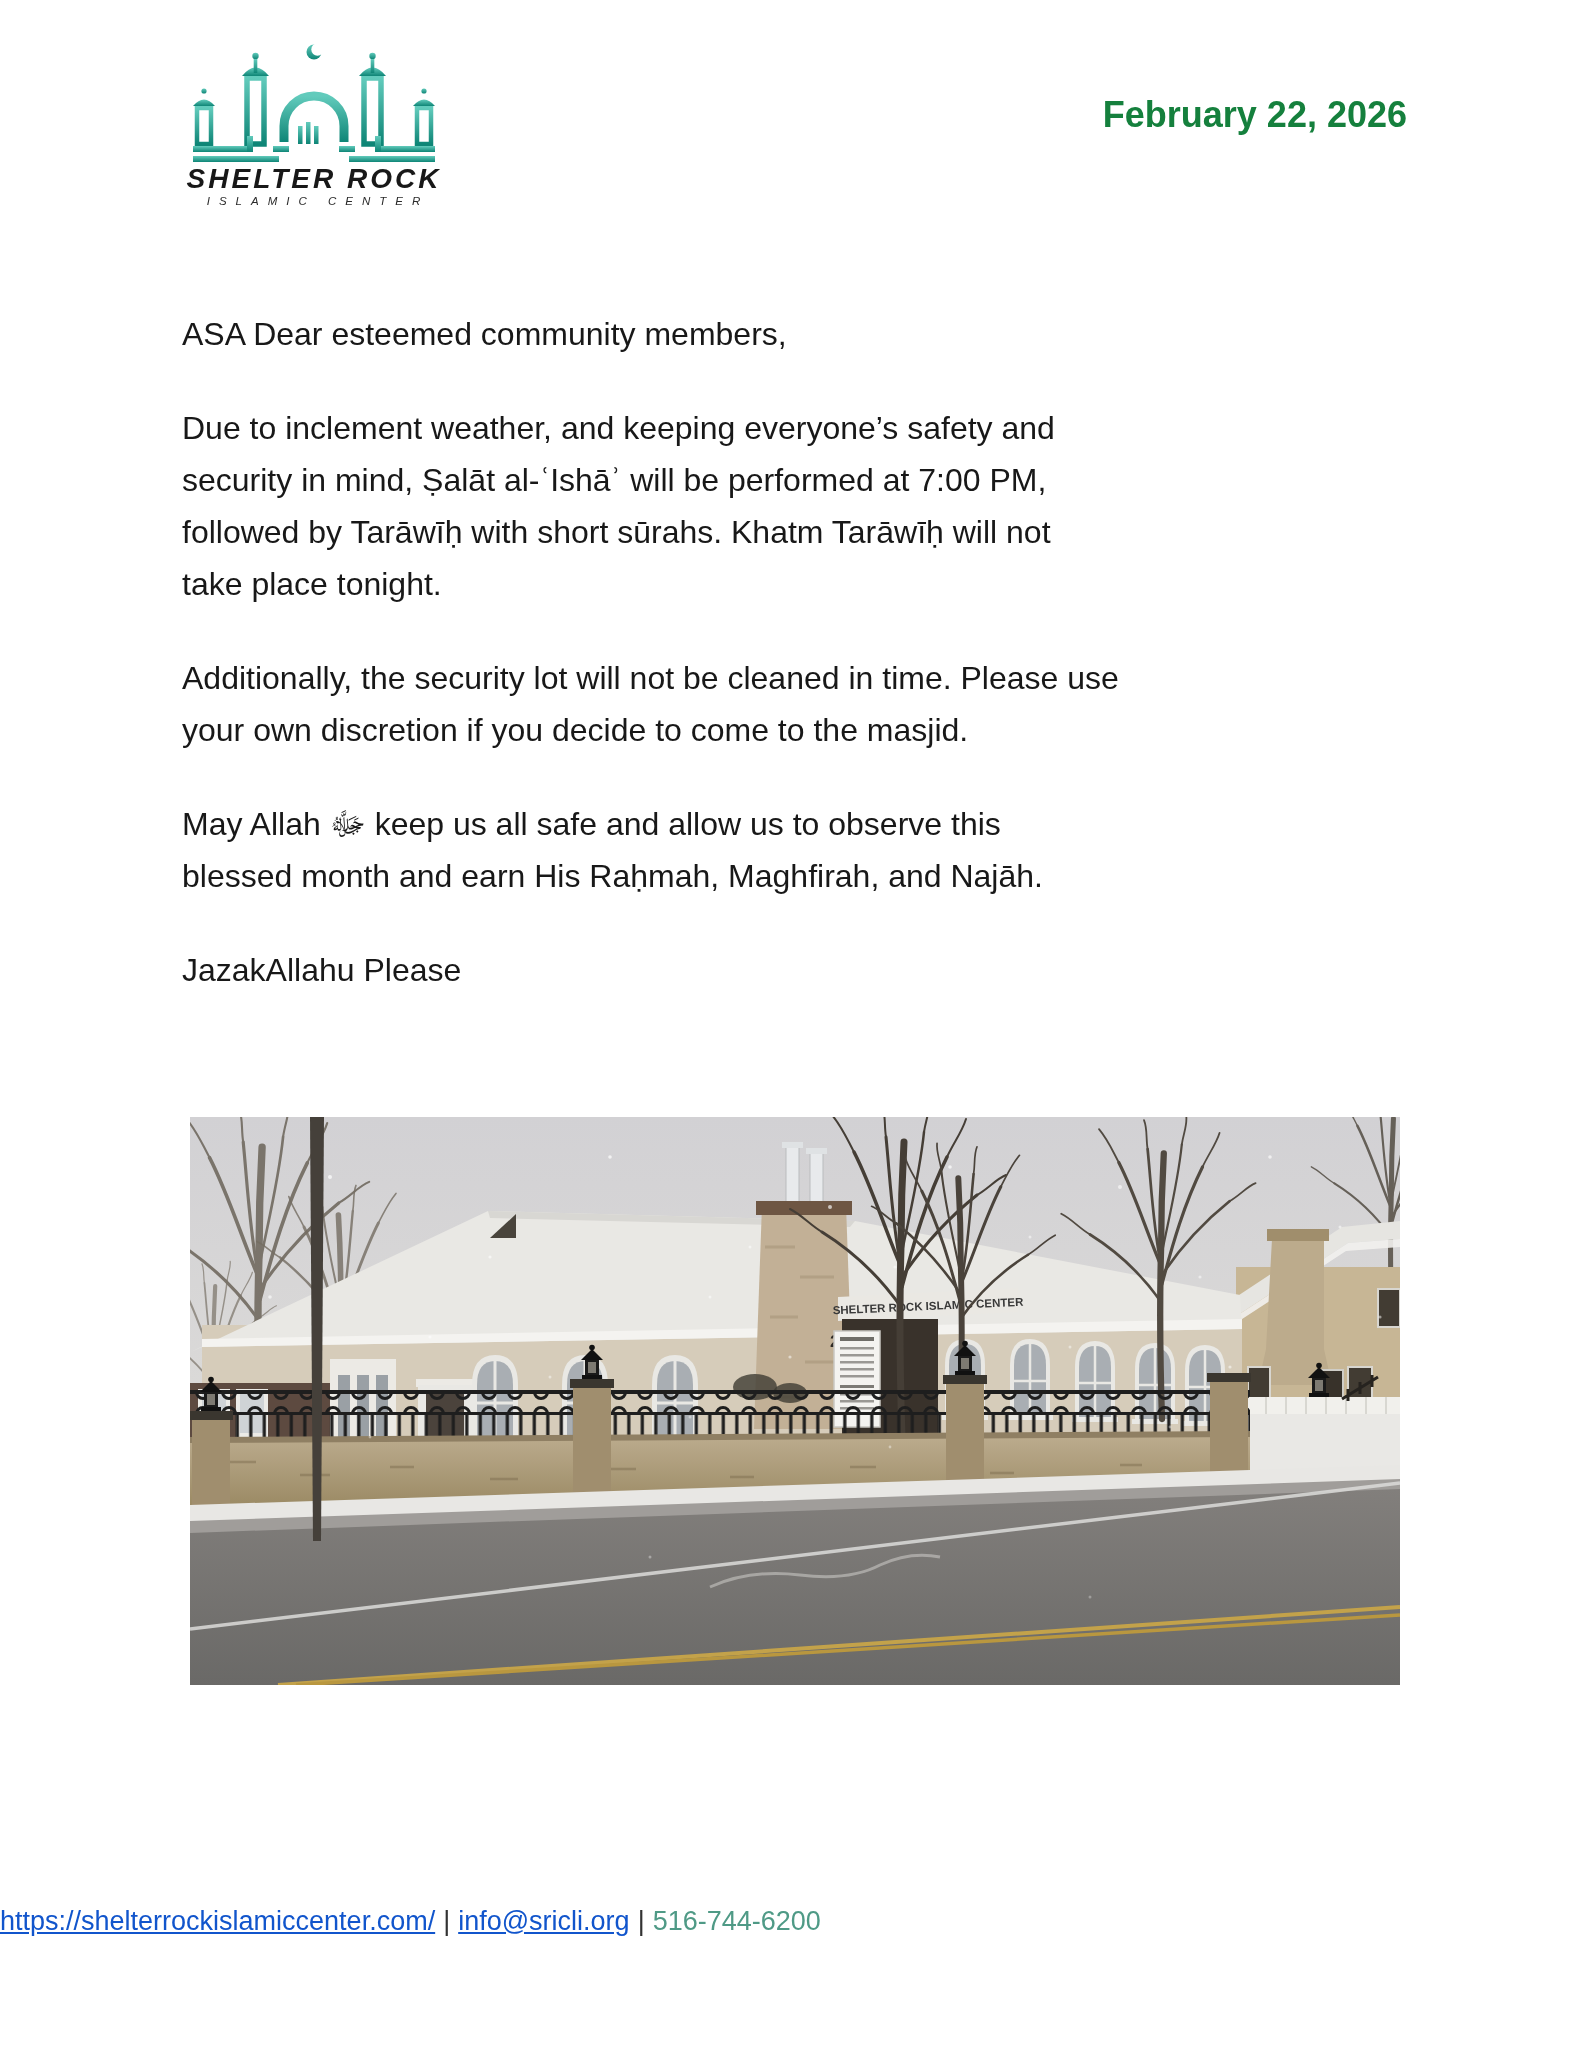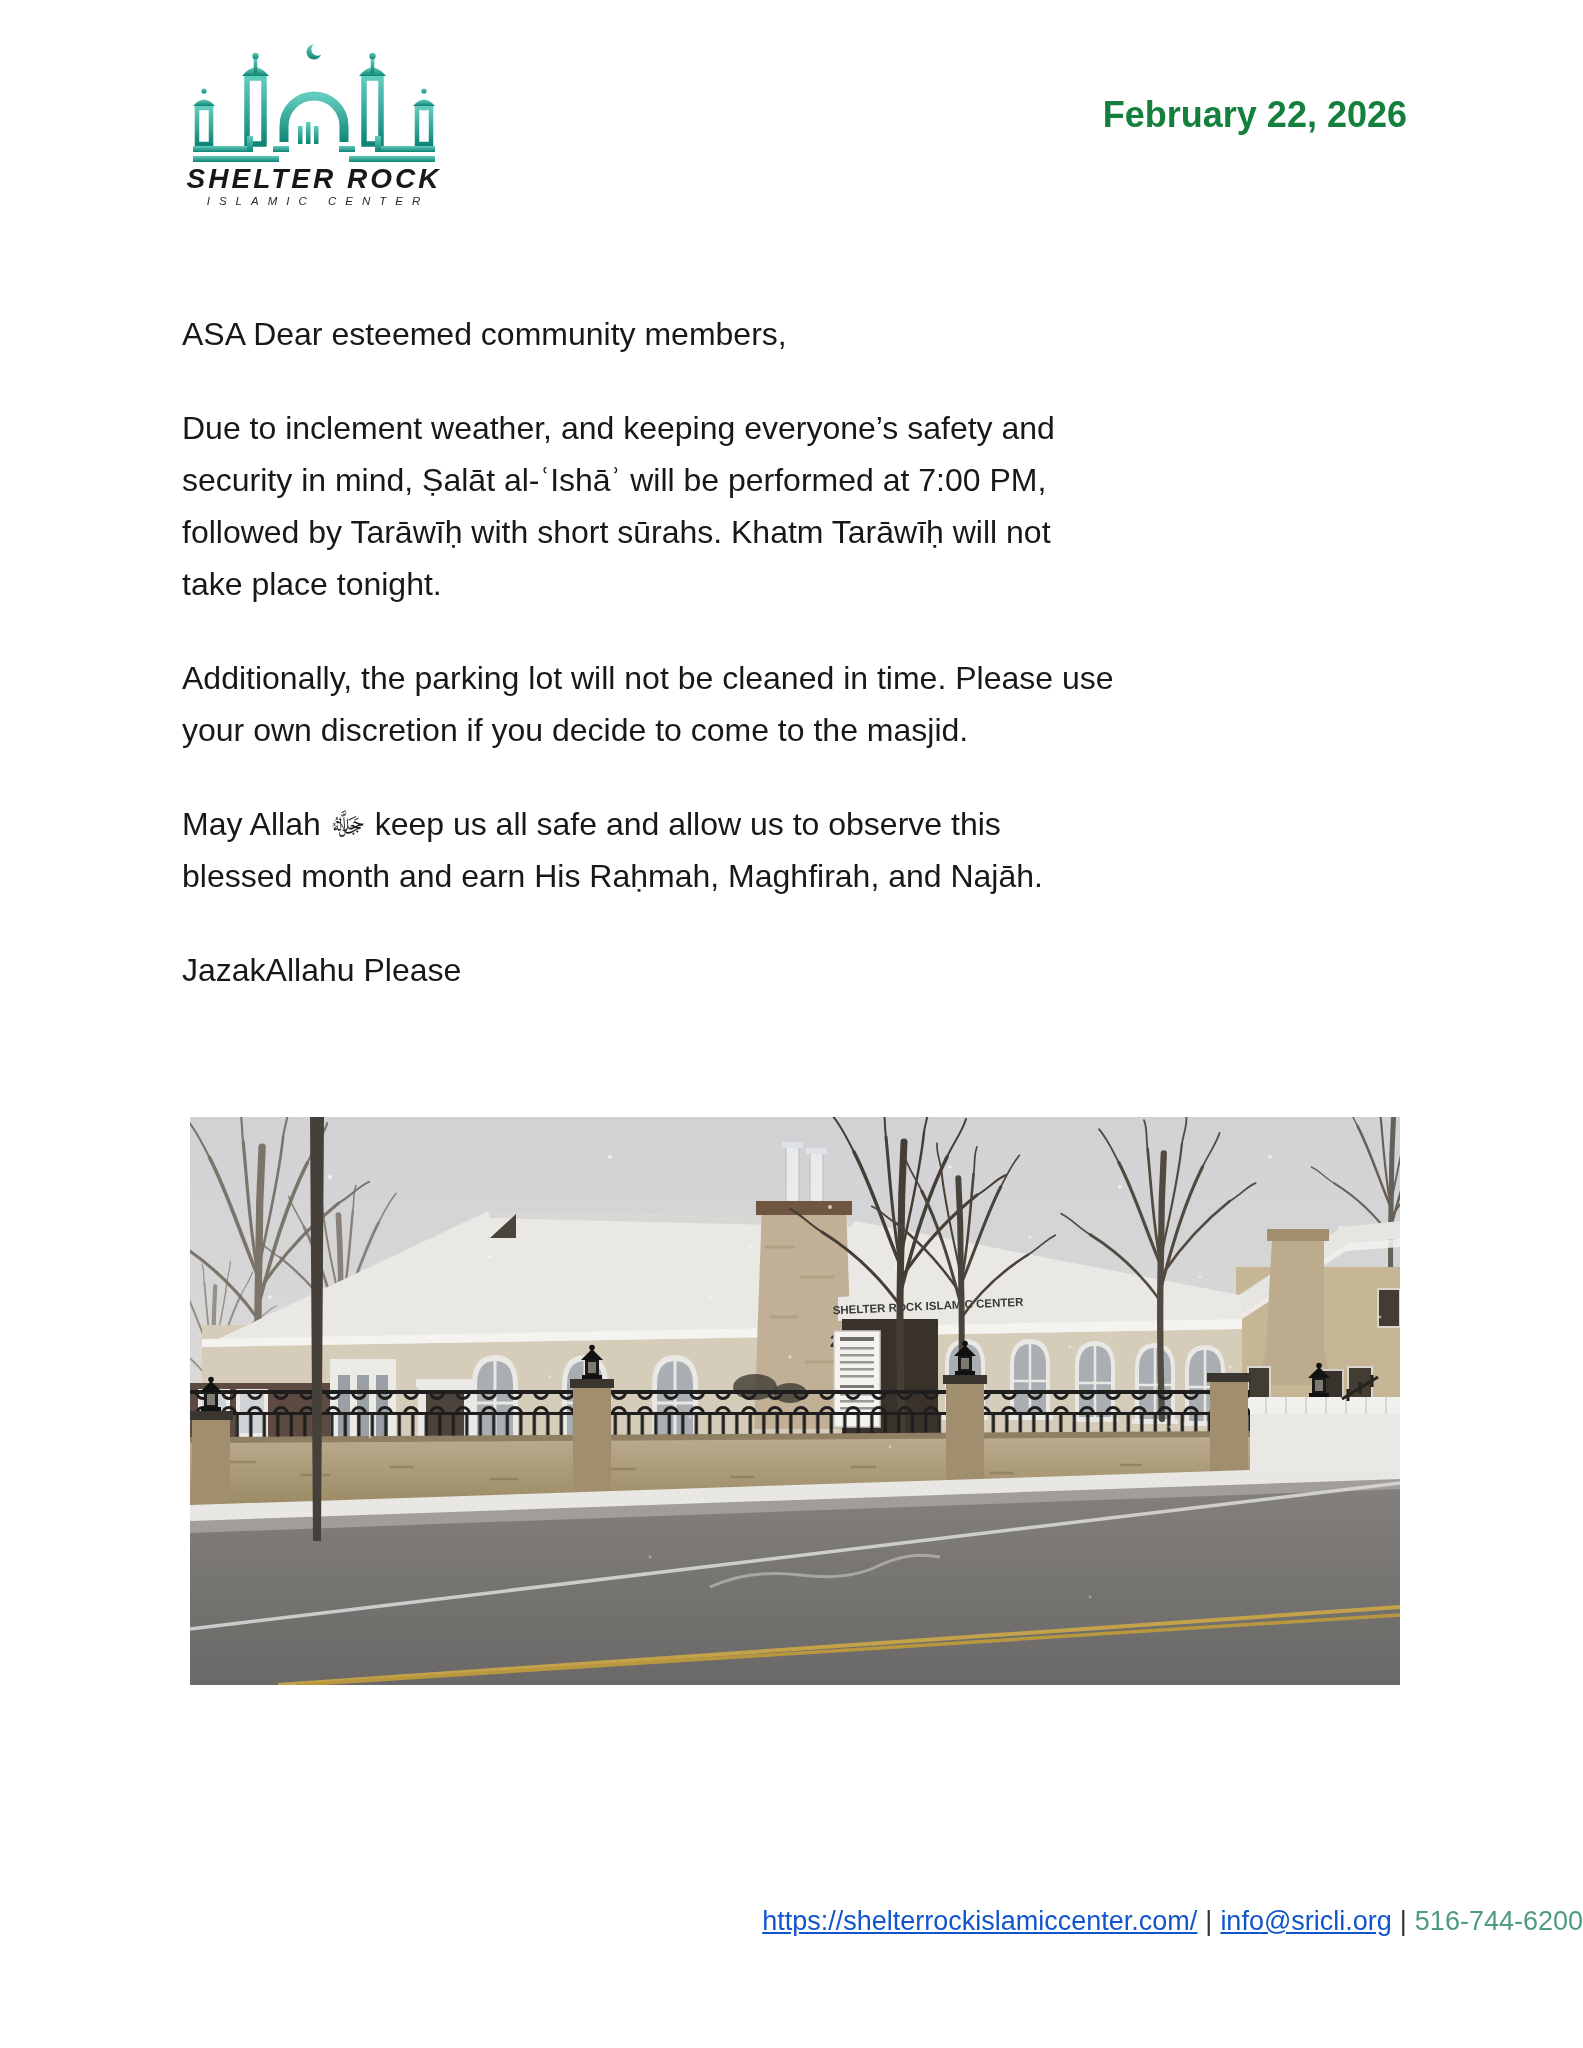--- a/index.html
+++ b/index.html
@@ -17,21 +17,21 @@
     position:absolute; left:162px; top:308px; width:1290px;
     font-size:32px; line-height:52px; color:#181818;margin-left:20px;
   }
   .letter p { white-space:pre-line; margin:0 0 42px 0; }
   .photo-wrap {
     position:absolute; left:190px; top:1117px; width:1210px; height:568px;
     overflow:hidden;
   }
   .footer {
     position:absolute; left:0; top:1906px; width:100%;
-    text-align:right; font-size:27px; color:#222;
+    text-align:left; font-size:27px; color:#222;
   }
   .footer a { color:#1155cc; text-decoration:underline; cursor:pointer; }
   .footer .sep { color:#333; margin:0 8px; }
   .footer .phone { color:#4f9a86; text-decoration:none; }
 </style>
 </head>
 <body>
 
 <div class="logo">
   <svg width="336" height="172" viewBox="0 0 336 172">
@@ -84,21 +84,21 @@
 </div>
 
 <div class="date">February 22, 2026</div>
 
 <div class="letter">
   <p>ASA Dear esteemed community members,</p>
   <p>Due to inclement weather, and keeping everyone’s safety and
 security in mind, Ṣalāt al-ʿIshāʾ will be performed at 7:00 PM,
 followed by Tarāwīḥ with short sūrahs. Khatm Tarāwīḥ will not
 take place tonight.</p>
-  <p>Additionally, the parking lot will not be cleaned in time. Please use
+  <p>Additionally, the security lot will not be cleaned in time. Please use
 your own discretion if you decide to come to the masjid.</p>
   <p>May Allah ﷻ keep us all safe and allow us to observe this
 blessed month and earn His Raḥmah, Maghfirah, and Najāh.</p>
   <p>JazakAllahu Please</p>
 </div>
 
 <div class="photo-wrap">
 <svg width="1210" height="568" viewBox="0 0 1210 568">
 <defs>
   <linearGradient id="skyG" x1="0" y1="0" x2="0" y2="1">

